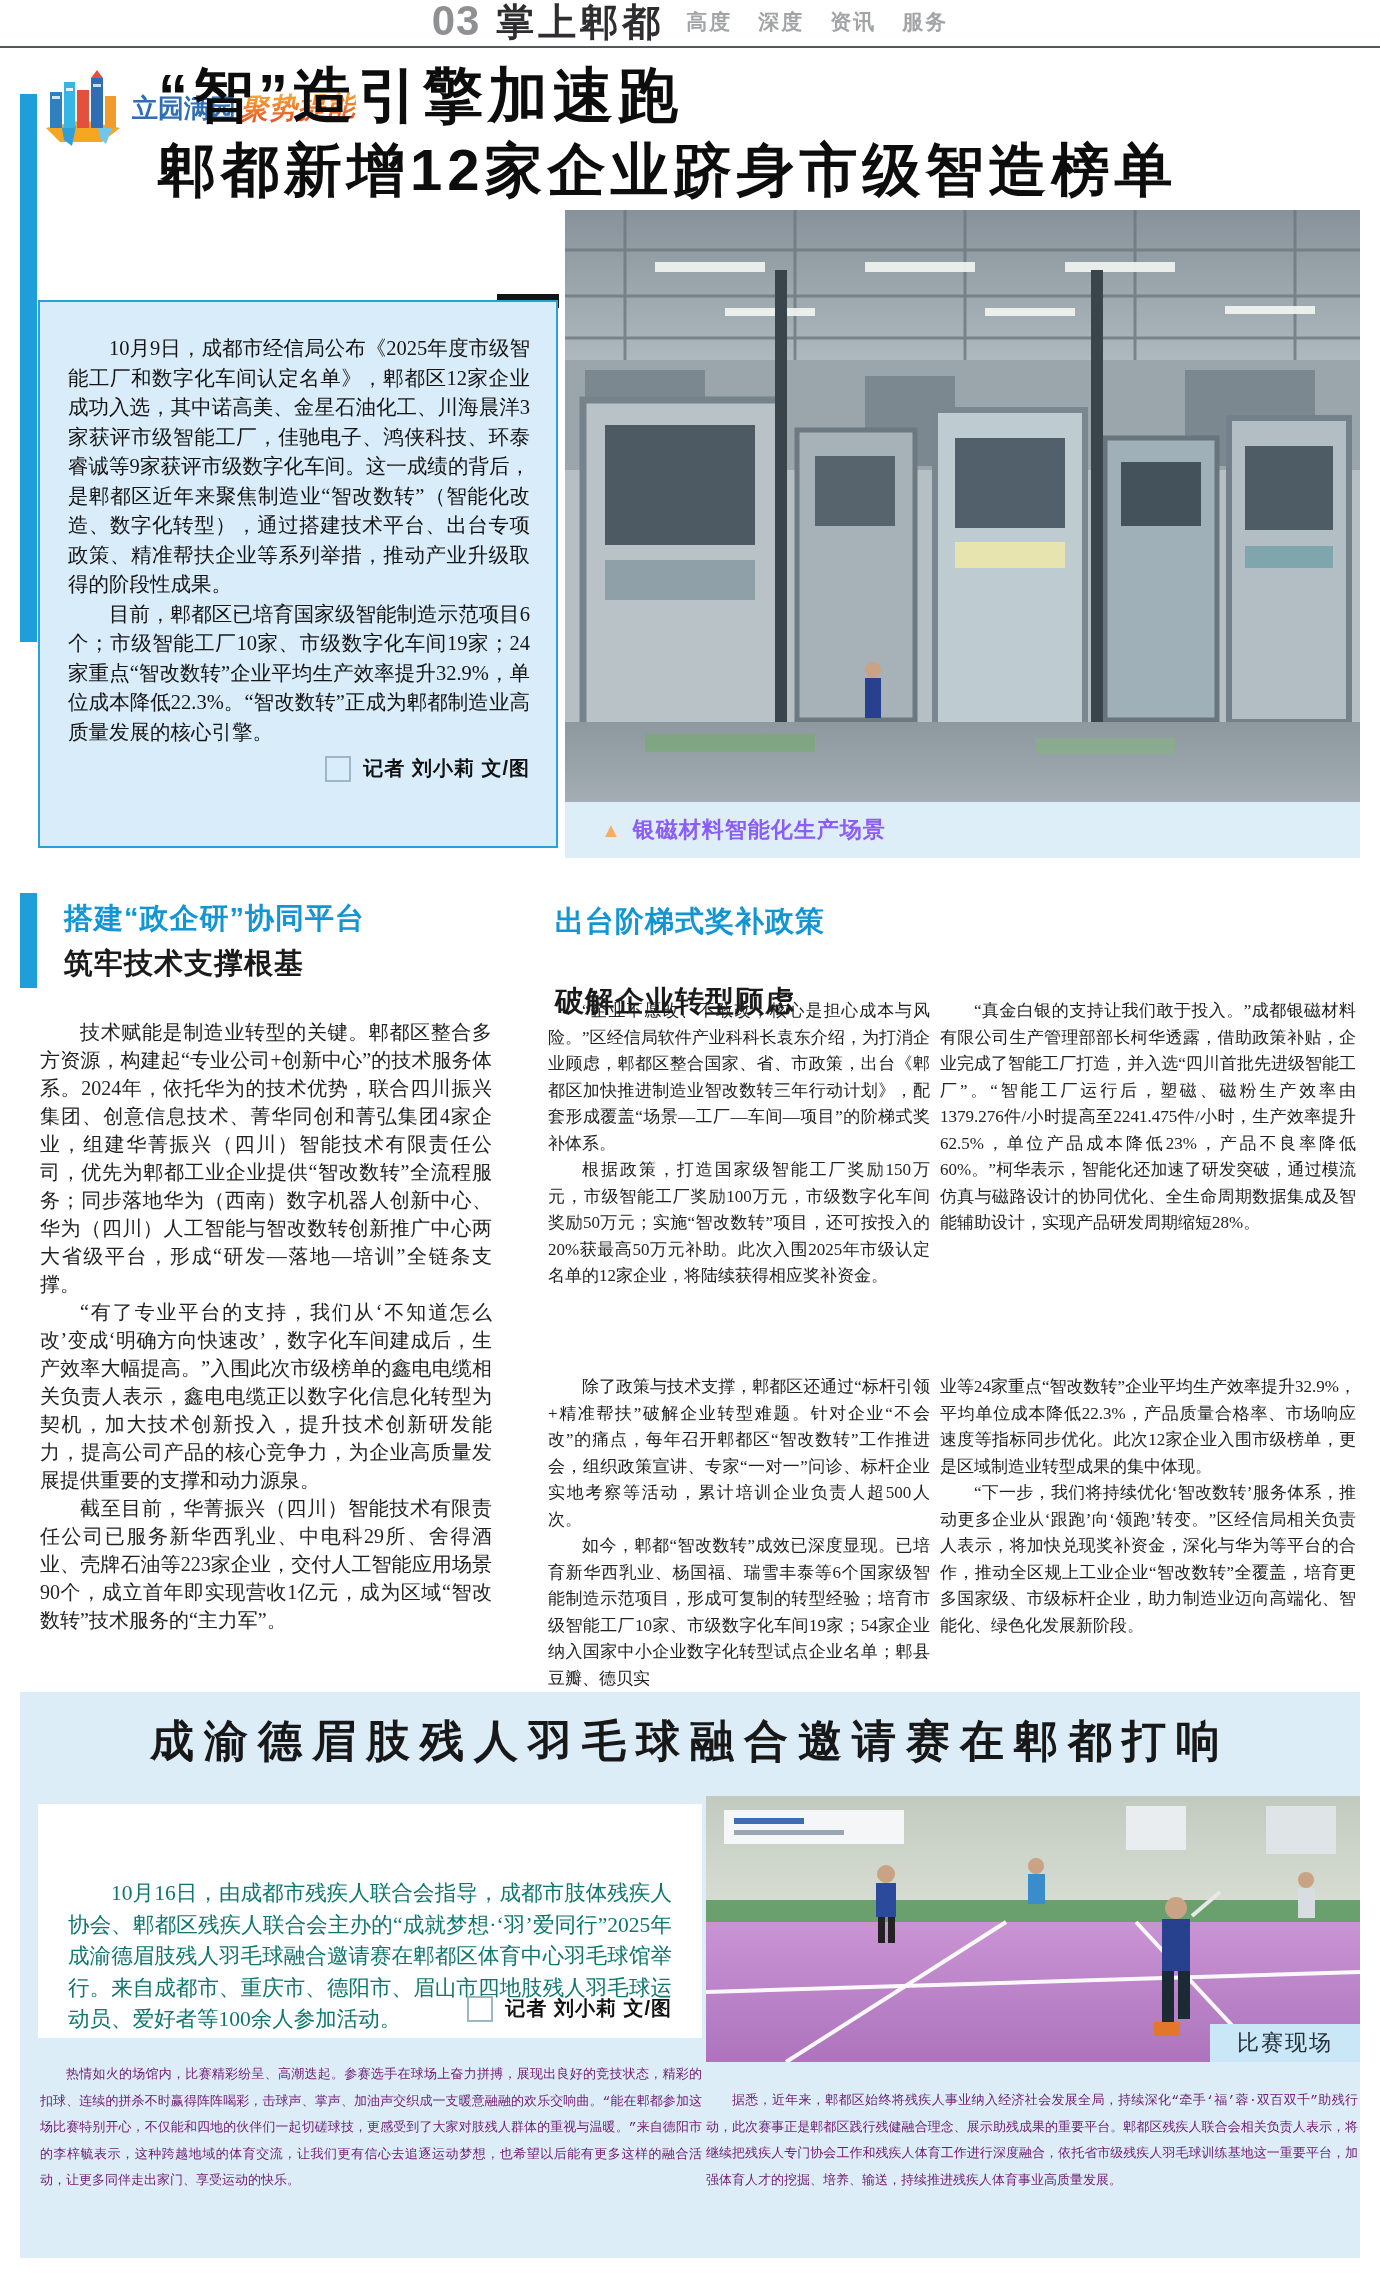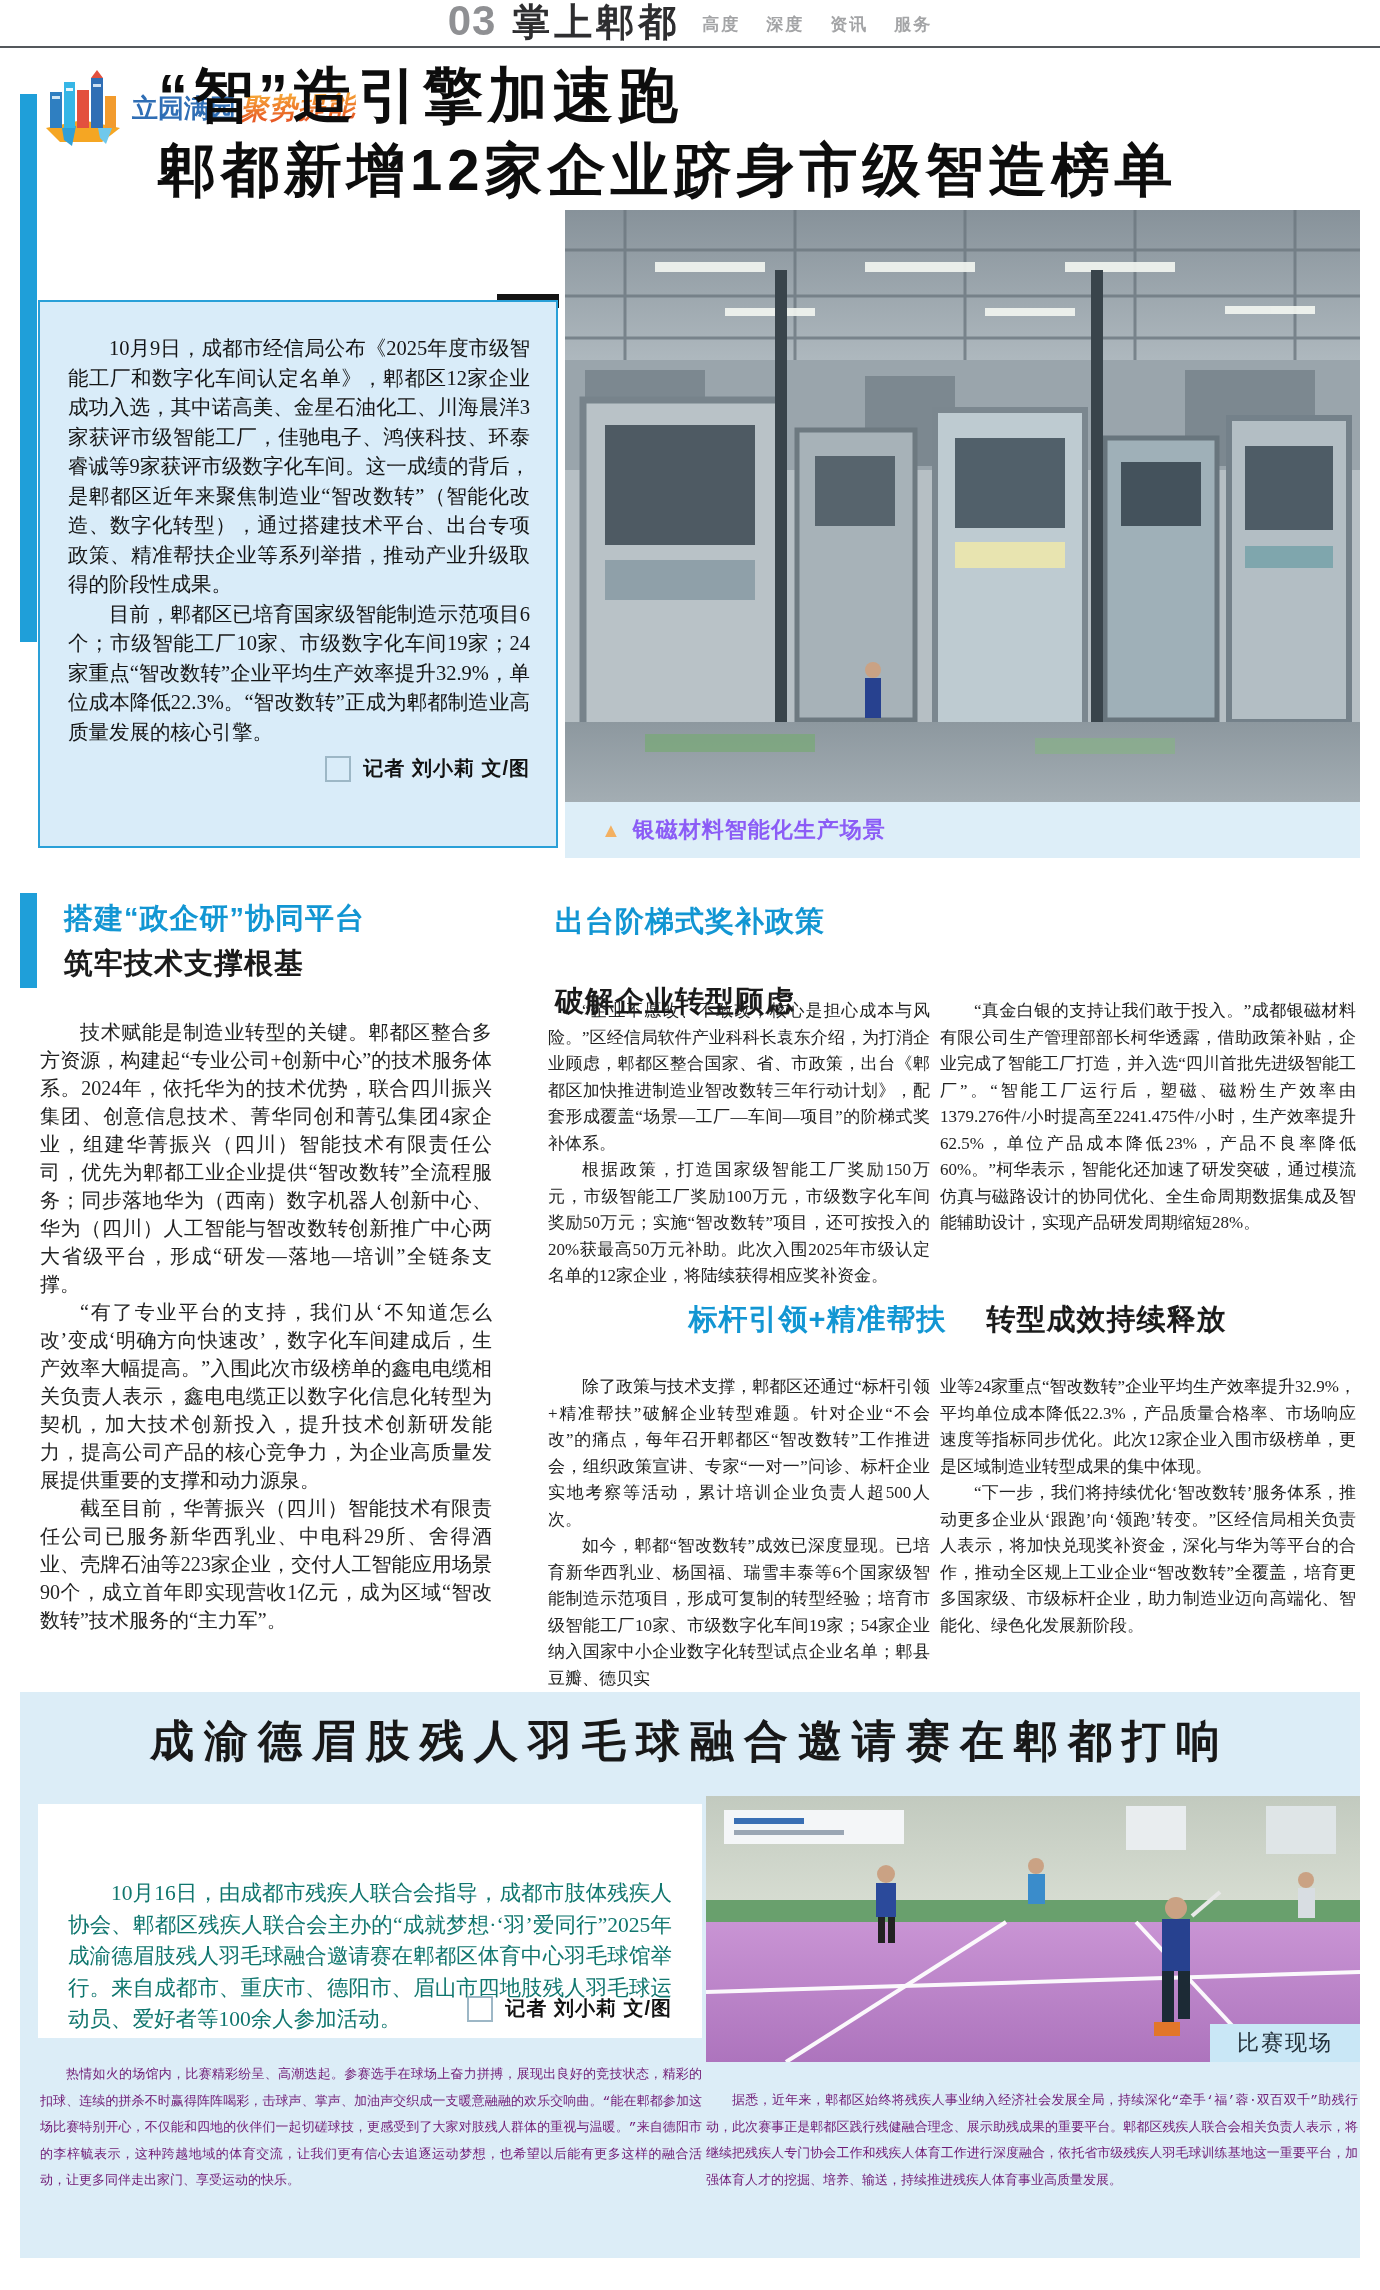--- a/index.html
+++ b/index.html
@@ -5,21 +5,21 @@
   * { margin:0; padding:0; box-sizing:border-box; }
   body { background:#fff; font-family:"Liberation Sans", sans-serif; }
   #page { position:relative; width:1380px; height:2290px; background:#fff; overflow:hidden; }
 
   
   .masthead { position:absolute; top:0; left:0; width:1380px; height:44px;
     display:flex; justify-content:center; align-items:flex-end; gap:16px; padding-bottom:2px; }
   .pageno { font-size:42px; line-height:42px; font-weight:bold; color:#8f9093; letter-spacing:1px; }
   .paper-name { font-size:38px; line-height:40px; font-weight:900; color:#2e2e30; letter-spacing:4px; }
   .mast-nav { display:flex; gap:26px; padding-bottom:6px; margin-left:6px; }
-  .mast-nav span { font-size:17px; font-weight:bold; color:#a3a4a6; letter-spacing:2px;margin-top:8px; }
+  .mast-nav span { font-size:21px; font-weight:bold; color:#a3a4a6; letter-spacing:2px;margin-top:8px; }
   .header-rule { position:absolute; top:46px; left:0; width:1380px; height:2px; background:#54585c; }
 
   
   .accent-bar { position:absolute; background:#1f9fd9; width:17px; }
   .bar1 { left:20px; top:94px; height:548px; }
   .bar2 { left:20px; top:893px; height:95px; }
 
   
   .badge { position:absolute; left:42px; top:62px; width:330px; height:92px;
     display:flex; align-items:center; gap:4px; }
@@ -230,24 +230,20 @@
     <span class="hk">破解企业转型顾虑</span>
   </div>
   <div class="bodycol col2a">
     <p>“企业不愿改、不敢改，核心是担心成本与风险。”区经信局软件产业科科长袁东介绍，为打消企业顾虑，郫都区整合国家、省、市政策，出台《郫都区加快推进制造业智改数转三年行动计划》，配套形成覆盖“场景—工厂—车间—项目”的阶梯式奖补体系。</p>
     <p>根据政策，打造国家级智能工厂奖励150万元，市级智能工厂奖励100万元，市级数字化车间奖励50万元；实施“智改数转”项目，还可按投入的20%获最高50万元补助。此次入围2025年市级认定名单的12家企业，将陆续获得相应奖补资金。</p>
   </div>
   <div class="bodycol col3a">
     <p>“真金白银的支持让我们敢于投入。”成都银磁材料有限公司生产管理部部长柯华透露，借助政策补贴，企业完成了智能工厂打造，并入选“四川首批先进级智能工厂”。“智能工厂运行后，塑磁、磁粉生产效率由1379.276件/小时提高至2241.475件/小时，生产效率提升62.5%，单位产品成本降低23%，产品不良率降低60%。”柯华表示，智能化还加速了研发突破，通过模流仿真与磁路设计的协同优化、全生命周期数据集成及智能辅助设计，实现产品研发周期缩短28%。</p>
   </div>
 
-  <div class="sec-head-row row2">
-    <span class="hb">标杆引领+精准帮扶</span>
-    <span class="hk">转型成效持续释放</span>
-  </div>
   <div class="bodycol col2b">
     <p>除了政策与技术支撑，郫都区还通过“标杆引领+精准帮扶”破解企业转型难题。针对企业“不会改”的痛点，每年召开郫都区“智改数转”工作推进会，组织政策宣讲、专家“一对一”问诊、标杆企业实地考察等活动，累计培训企业负责人超500人次。</p>
     <p>如今，郫都“智改数转”成效已深度显现。已培育新华西乳业、杨国福、瑞雪丰泰等6个国家级智能制造示范项目，形成可复制的转型经验；培育市级智能工厂10家、市级数字化车间19家；54家企业纳入国家中小企业数字化转型试点企业名单；郫县豆瓣、德贝实</p>
   </div>
   <div class="bodycol col3b">
     <p class="noindent">业等24家重点“智改数转”企业平均生产效率提升32.9%，平均单位成本降低22.3%，产品质量合格率、市场响应速度等指标同步优化。此次12家企业入围市级榜单，更是区域制造业转型成果的集中体现。</p>
     <p>“下一步，我们将持续优化‘智改数转’服务体系，推动更多企业从‘跟跑’向‘领跑’转变。”区经信局相关负责人表示，将加快兑现奖补资金，深化与华为等平台的合作，推动全区规上工业企业“智改数转”全覆盖，培育更多国家级、市级标杆企业，助力制造业迈向高端化、智能化、绿色化发展新阶段。</p>
   </div>
 
   <section class="bottom-panel">

